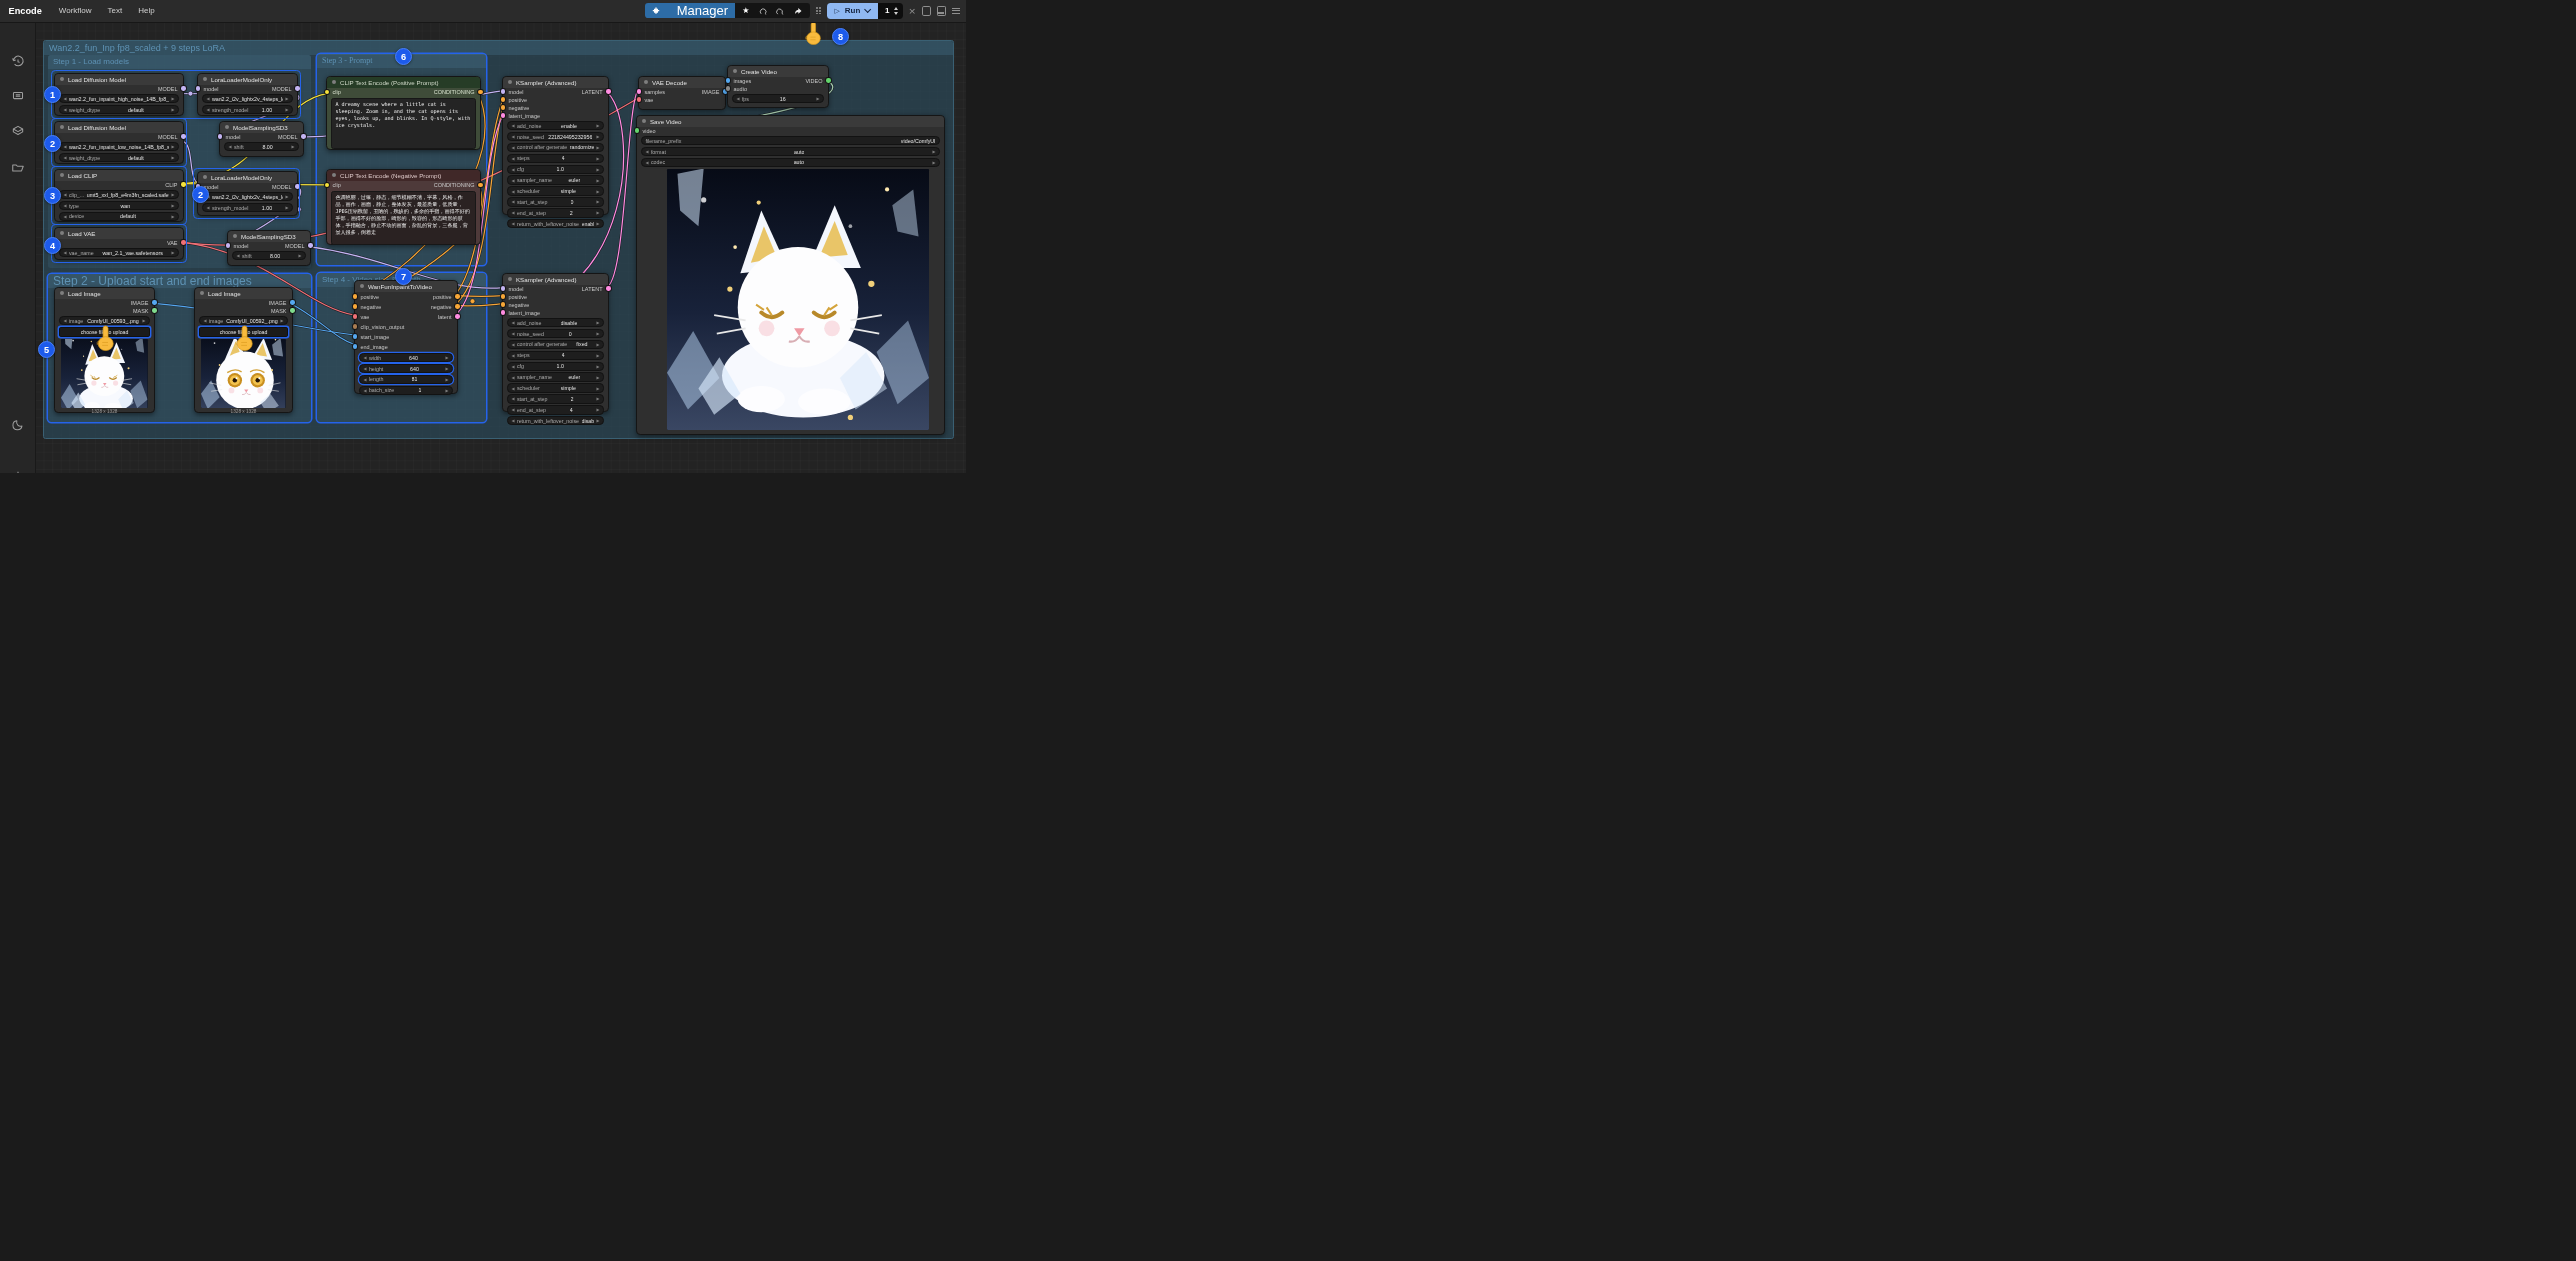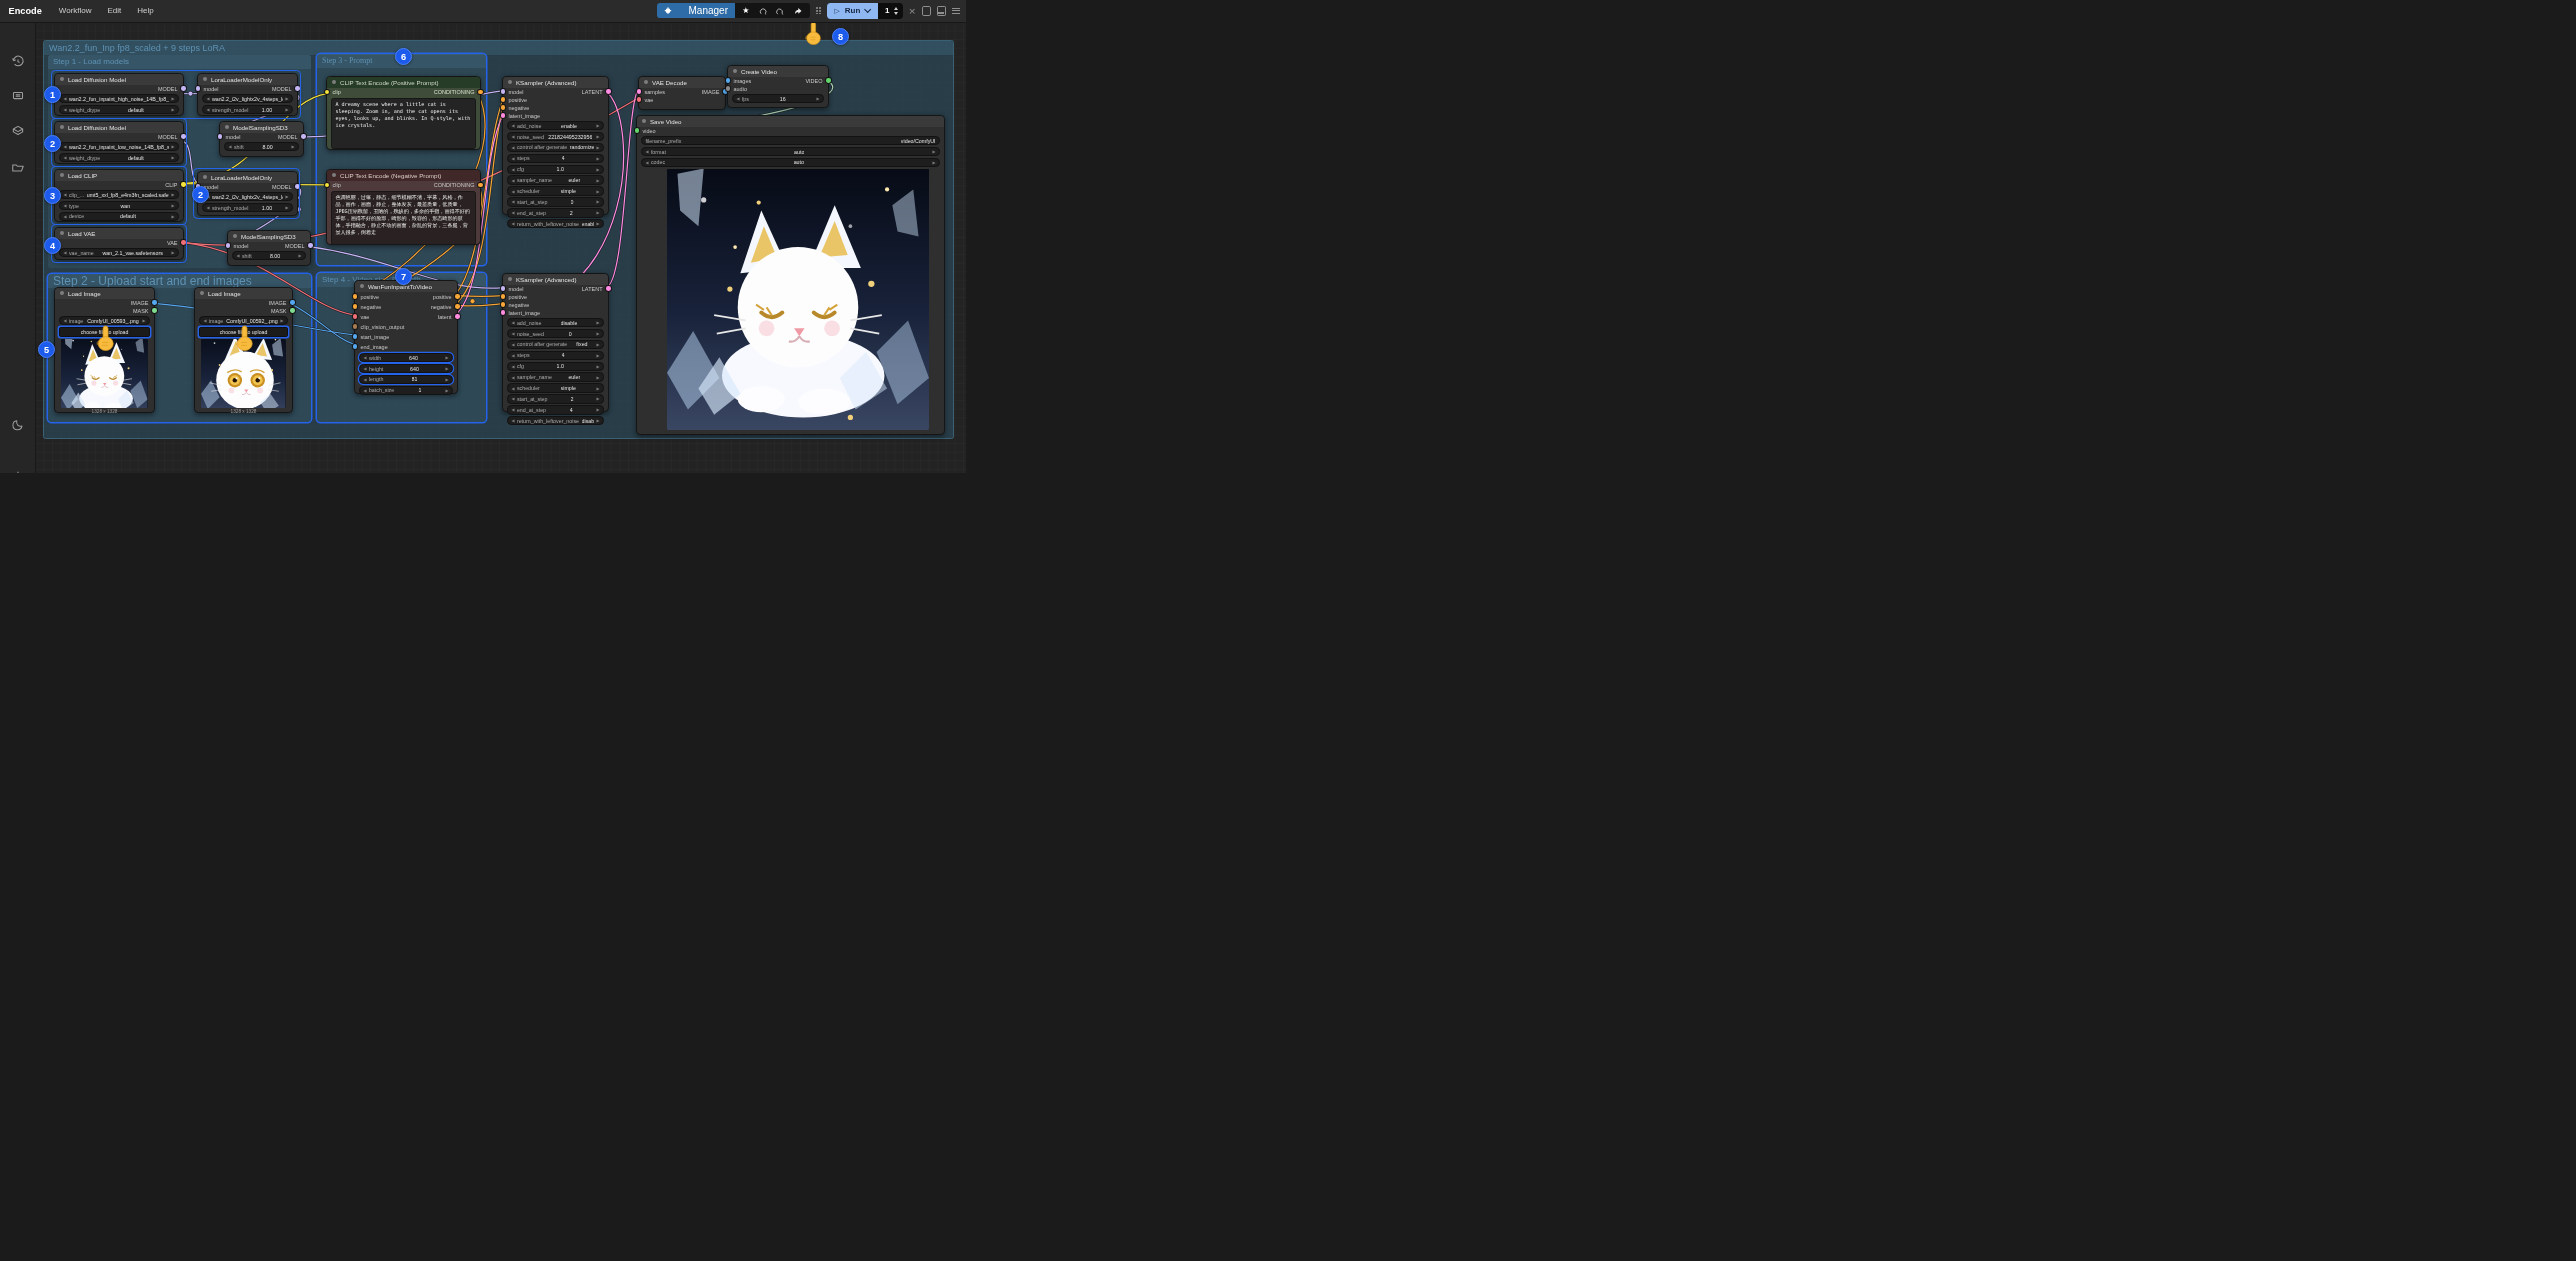--- a/index.html
+++ b/index.html
@@ -6,21 +6,21 @@
   body{width:966px;height:473px;position:relative;overflow:hidden;
        font-family:"Liberation Sans",sans-serif;-webkit-font-smoothing:antialiased;}
   
   .topbar{position:absolute;left:0;top:0;width:966px;height:21.6px;background:#2b2b2b;
           border-bottom:0.6px solid #171717;z-index:100;display:flex;align-items:center;}
   .logo{color:#fff;font-weight:bold;font-size:9.2px;margin-left:8.6px;}
   .menu{display:flex;gap:16px;margin-left:17px;color:#cfcfcf;font-size:8px;}
   .menu span{cursor:default;}
   .tb-right{position:absolute;right:6.2px;top:0;height:21.6px;display:flex;align-items:center;gap:6.2px;}
   .mgr-cluster{display:flex;height:15px;border-radius:3.1px;overflow:hidden;}
-  .mgr{background:#2d6ca6;color:#fff;display:flex;align-items:center;gap:17px;padding:0 6.8px;font-size:10px;}
+  .mgr{background:#2d6ca6;color:#fff;display:flex;align-items:center;gap:17px;padding:0 6.8px;font-size:13px;}
   .icn-pill{background:#141414;display:flex;align-items:center;gap:9.2px;padding:0 7.4px;color:#ececec;}
   .icn-pill svg{display:block}
   .star{color:#fff;font-size:8px;}
   .dragdots{display:grid;grid-template-columns:1.8px 1.8px;grid-gap:1.2px;}
   .dragdots i{width:1.5px;height:1.5px;border-radius:50%;background:#8a8a8a;}
   .run-cluster{display:flex;height:16px;border-radius:3.7px;overflow:hidden;}
   .run{background:#8fb8f2;color:#15243f;display:flex;align-items:center;gap:5px;padding:0 7.4px;
        font-size:8px;font-weight:bold;}
   .run .play{font-size:6.8px;font-weight:normal;}
   .chev{width:4.3px;height:4.3px;border-right:1.2px solid #15243f;border-bottom:1.2px solid #15243f;
@@ -186,21 +186,21 @@
       </g>
       <path d="M14,30 h10 M14,35 h10" stroke="#e0a125" stroke-width="1.4" fill="none"></path>
     </symbol>
   </defs>
 </svg>
 
 <div class="topbar">
   <div class="logo">Encode</div>
   <div class="menu">
     <span>Workflow</span>
-    <span>Edit</span>
+    <span>Text</span>
     <span>Help</span>
   </div>
   <div class="tb-right">
     <div class="mgr-cluster">
       <div class="mgr">
         <svg width="8" height="8" viewBox="0 0 24 24">
           <path d="M10 3a2 2 0 014 0v2h4v4h2a2 2 0 010 4h-2v4h-4v2a2 2 0 01-4 0v-2H6v-4H4a2 2 0 010-4h2V5h4z" fill="#fff"></path>
         </svg>
         <span>Manager</span>
       </div>

